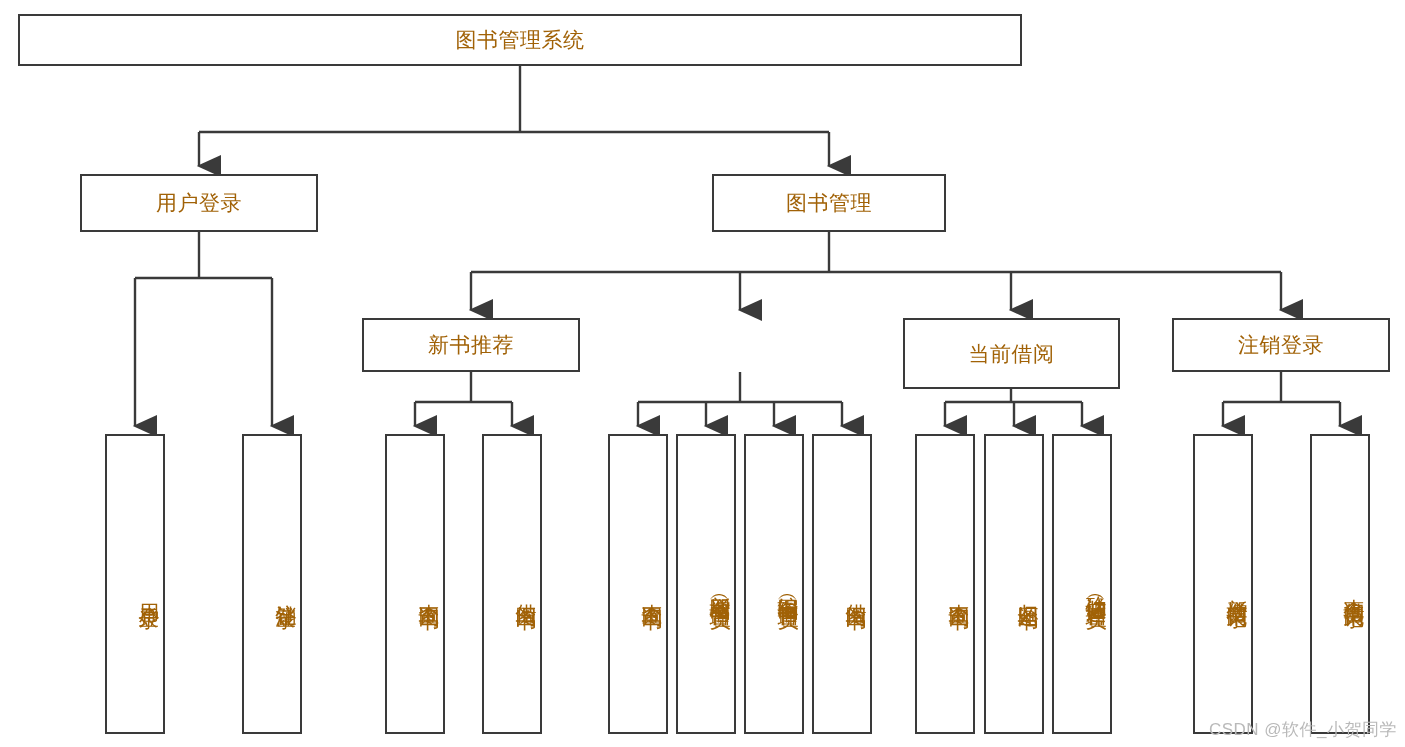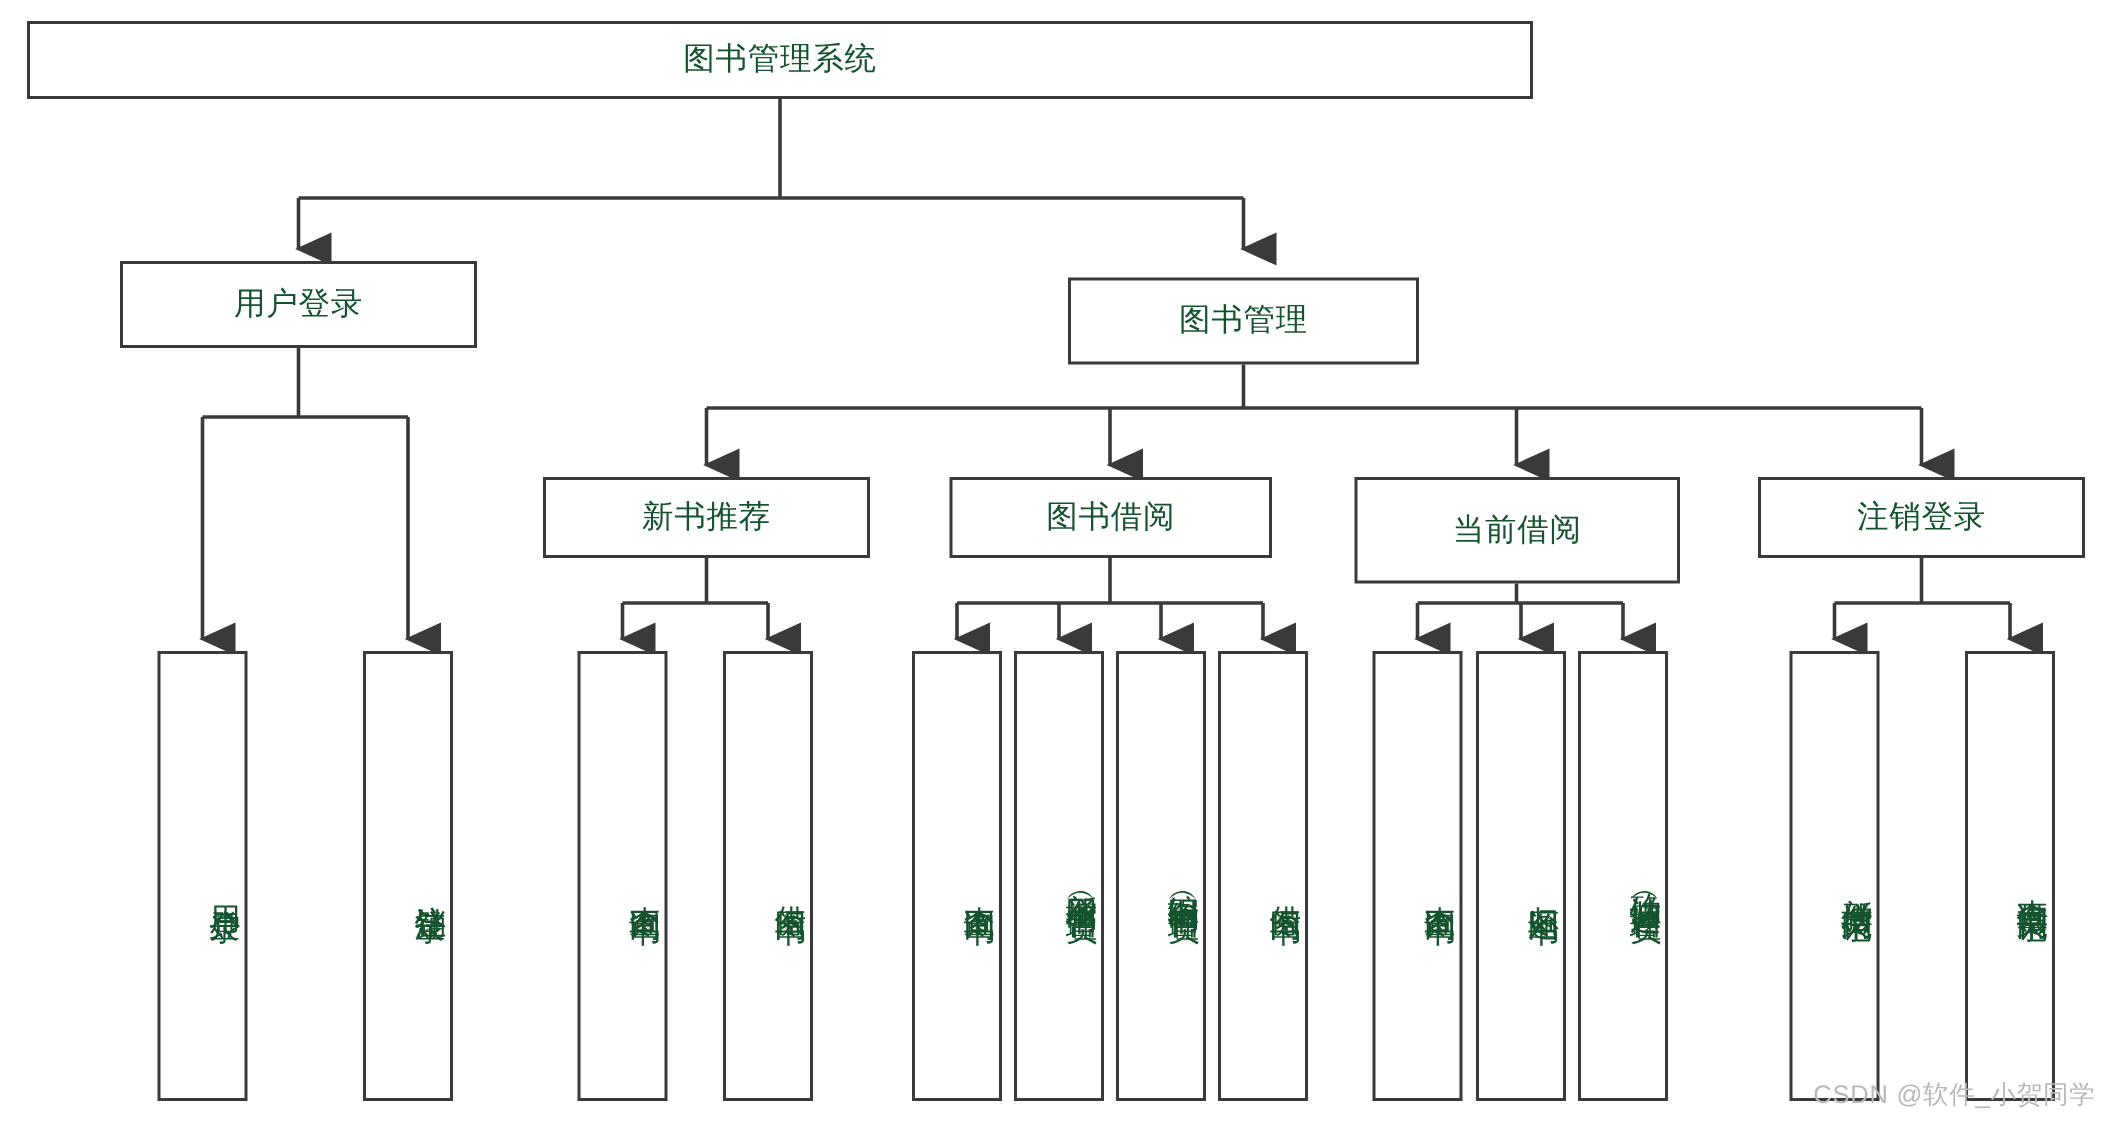--- a/index.html
+++ b/index.html
@@ -25,21 +25,21 @@
     height: 747px;
   }
   .node {
     position: absolute;
     box-sizing: border-box;
     border: 2px solid #3a3a3a;
     background: #ffffff;
     display: flex;
     align-items: center;
     justify-content: center;
-    color: #14532d;
+    color: #a16207;
     z-index: 2;
   }
   .node.horiz {
     font-size: 21px;
     letter-spacing: 0.5px;
     line-height: 1.2;
   }
   .node.vert {
     writing-mode: vertical-rl;
     text-orientation: upright;
@@ -123,29 +123,26 @@
     </g>
   </svg>
 
   <div class="node horiz" style="left:18px; top:14px; width:1004px; height:52px;">
     <span class="label">图书管理系统</span>
   </div>
 
   <div class="node horiz" style="left:80px; top:174px; width:238px; height:58px;">
     <span class="label">用户登录</span>
   </div>
-  <div class="node horiz" style="left:712px; top:185px; width:234px; height:58px;">
+  <div class="node horiz" style="left:712px; top:174px; width:234px; height:58px;">
     <span class="label">图书管理</span>
   </div>
 
   <div class="node horiz" style="left:362px; top:318px; width:218px; height:54px;">
     <span class="label">新书推荐</span>
-  </div>
-  <div class="node horiz" style="left:633px; top:318px; width:215px; height:54px;">
-    <span class="label">图书借阅</span>
   </div>
   <div class="node horiz" style="left:903px; top:318px; width:217px; height:71px;">
     <span class="label">当前借阅</span>
   </div>
   <div class="node horiz" style="left:1172px; top:318px; width:218px; height:54px;">
     <span class="label">注销登录</span>
   </div>
 
   <div class="node vert" style="left:105px; top:434px; width:60px; height:300px;">
     <span class="label">用户登录</span>

